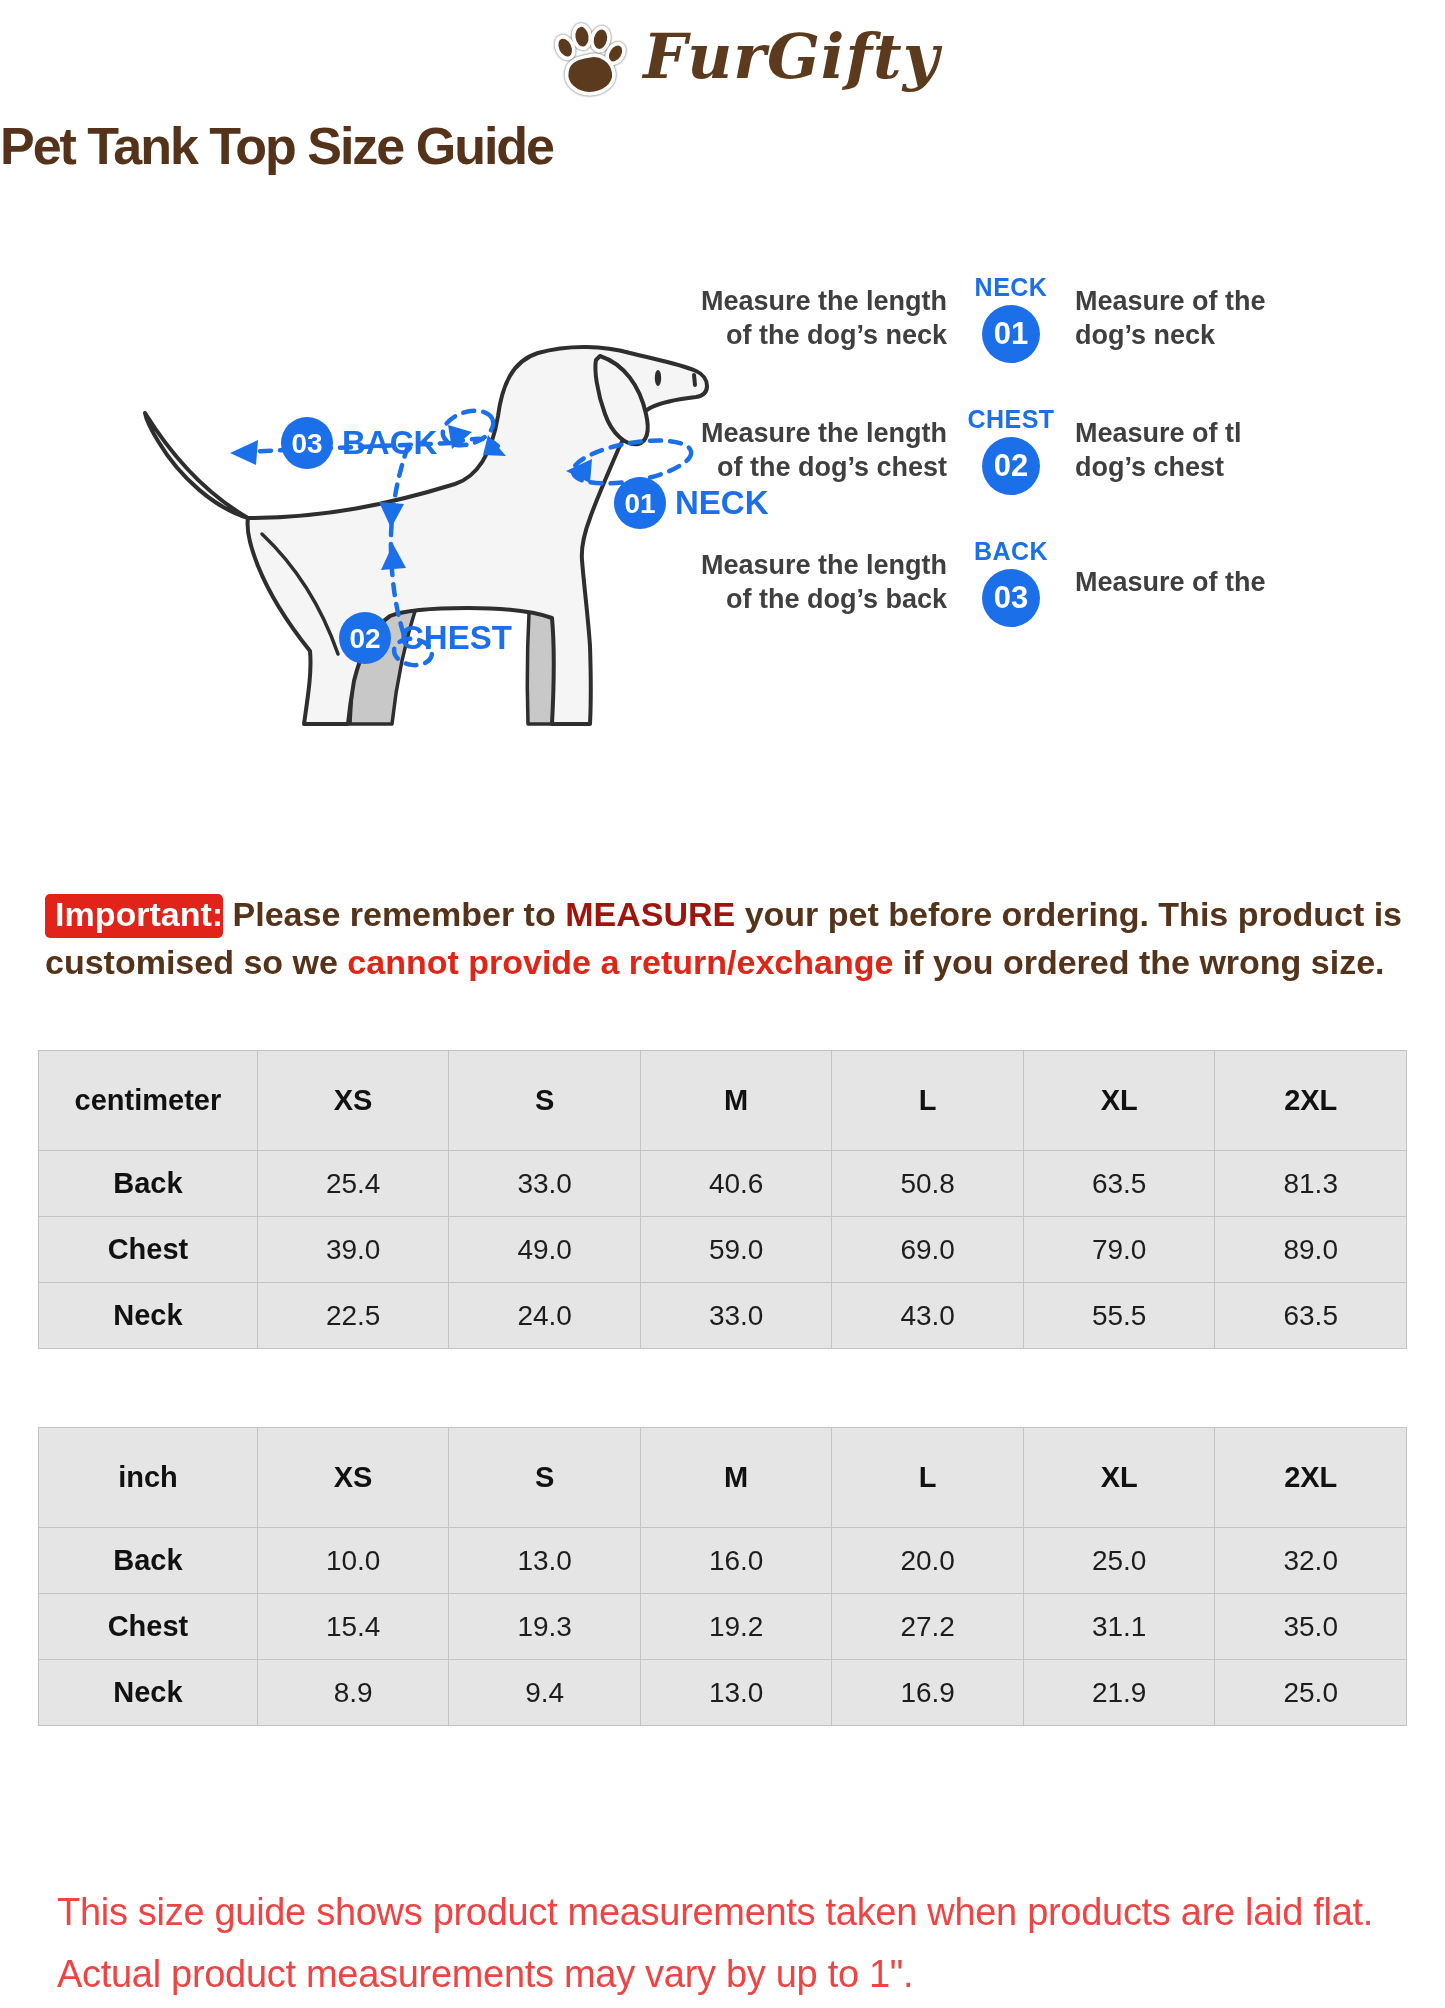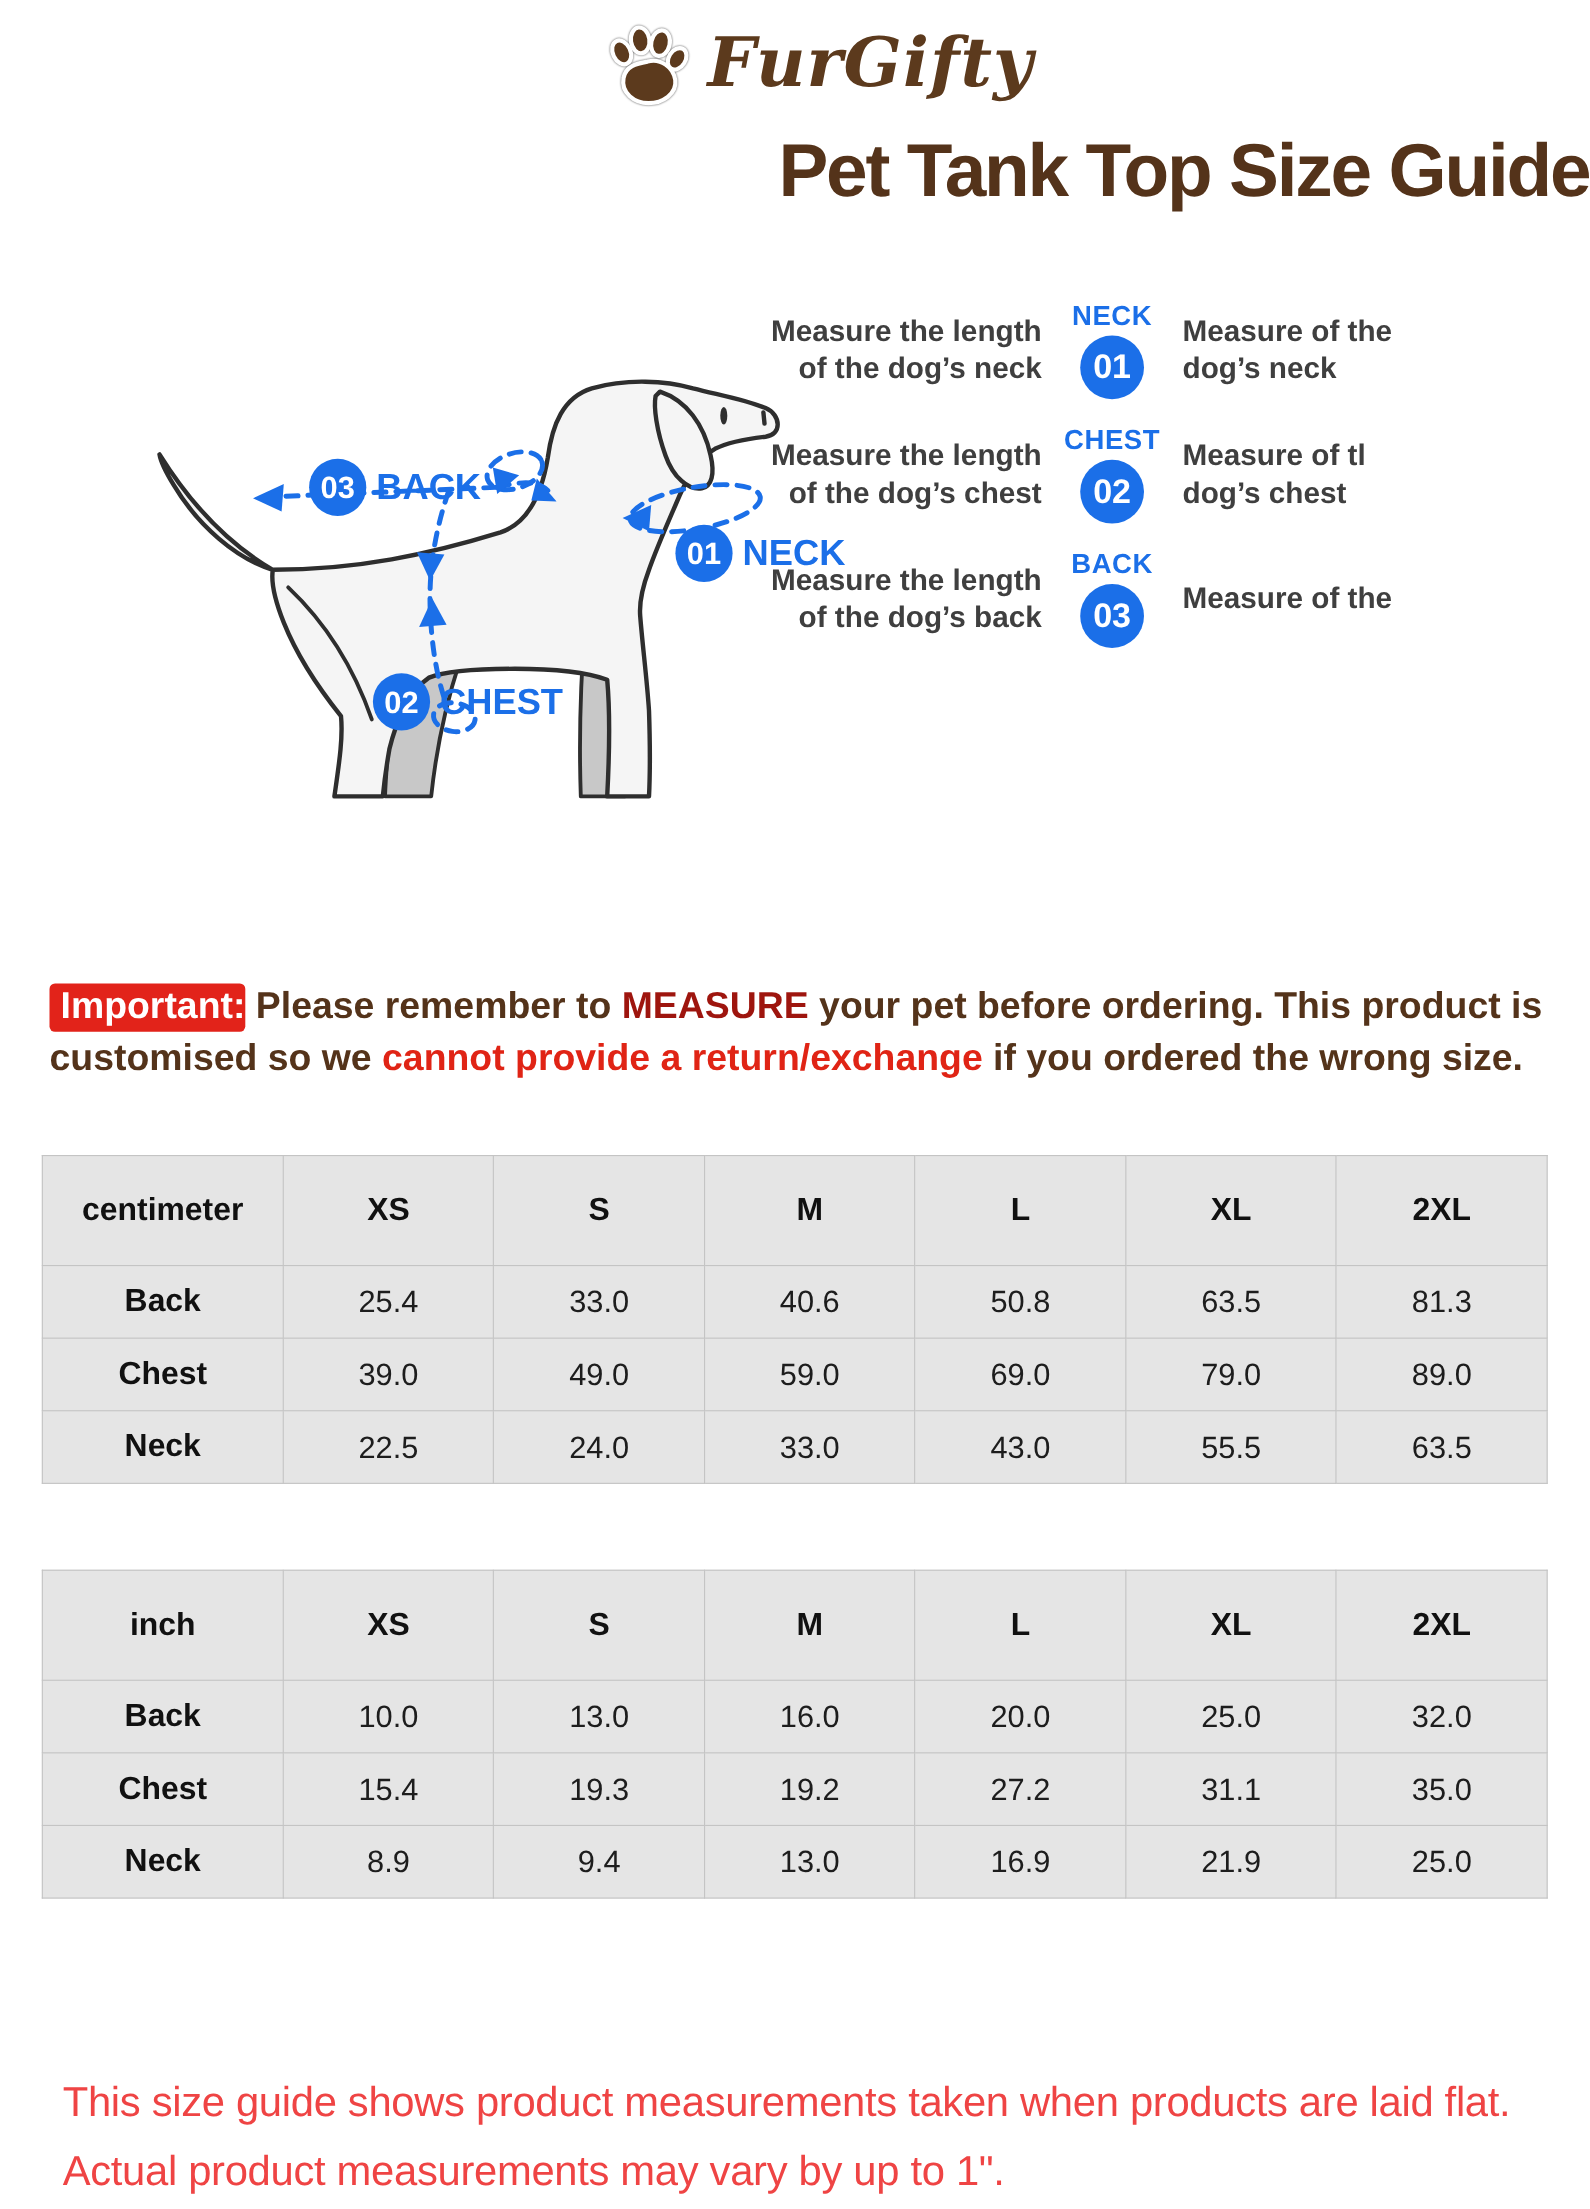--- a/index.html
+++ b/index.html
@@ -22,28 +22,28 @@
     position:absolute;top:14px;left:0;width:100%;
     display:flex;justify-content:center;align-items:center;gap:14px;padding-left:40px;
   }
   .paw{width:84px;height:84px;filter:drop-shadow(0 0 1px #555);}
   .brand{
     font-family:"DejaVu Serif",serif;font-style:italic;font-weight:bold;
     font-size:62px;color:var(--brand-brown);letter-spacing:1px;
   }
   
   .page-title{
-    position:absolute;top:116px;left:0;width:100%;text-align:right;
-    font-size:68px;font-weight:bold;color:var(--title-brown);letter-spacing:-2px;
+    position:absolute;top:116px;left:0;width:100%;text-align:left;
+    font-size:52px;font-weight:bold;color:var(--title-brown);letter-spacing:-2px;
   }
   
   .dog-svg{position:absolute;left:100px;top:256px;width:680px;height:480px;}
   .instructions{
     position:absolute;left:585px;top:266px;width:852px;
-    display:flex;flex-direction:column;gap:9px;
+    display:flex;flex-direction:column;gap:28px;
   }
   .instr-row{display:flex;align-items:center;height:104px;}
   .instr-left{flex:1;text-align:right;padding-right:14px;}
   .instr-right{flex:1;text-align:left;padding-left:14px;}
   .instr-text{font-size:27px;font-weight:600;color:#3f3f3f;line-height:34px;}
   .badge-block{width:100px;display:flex;flex-direction:column;align-items:center;}
   .badge-label{font-size:25px;font-weight:bold;color:var(--accent-blue);margin-bottom:3px;letter-spacing:0.5px;}
   .badge-circle{
     width:58px;height:58px;border-radius:50%;background:var(--accent-blue);
     color:#fff;font-size:31px;font-weight:bold;

